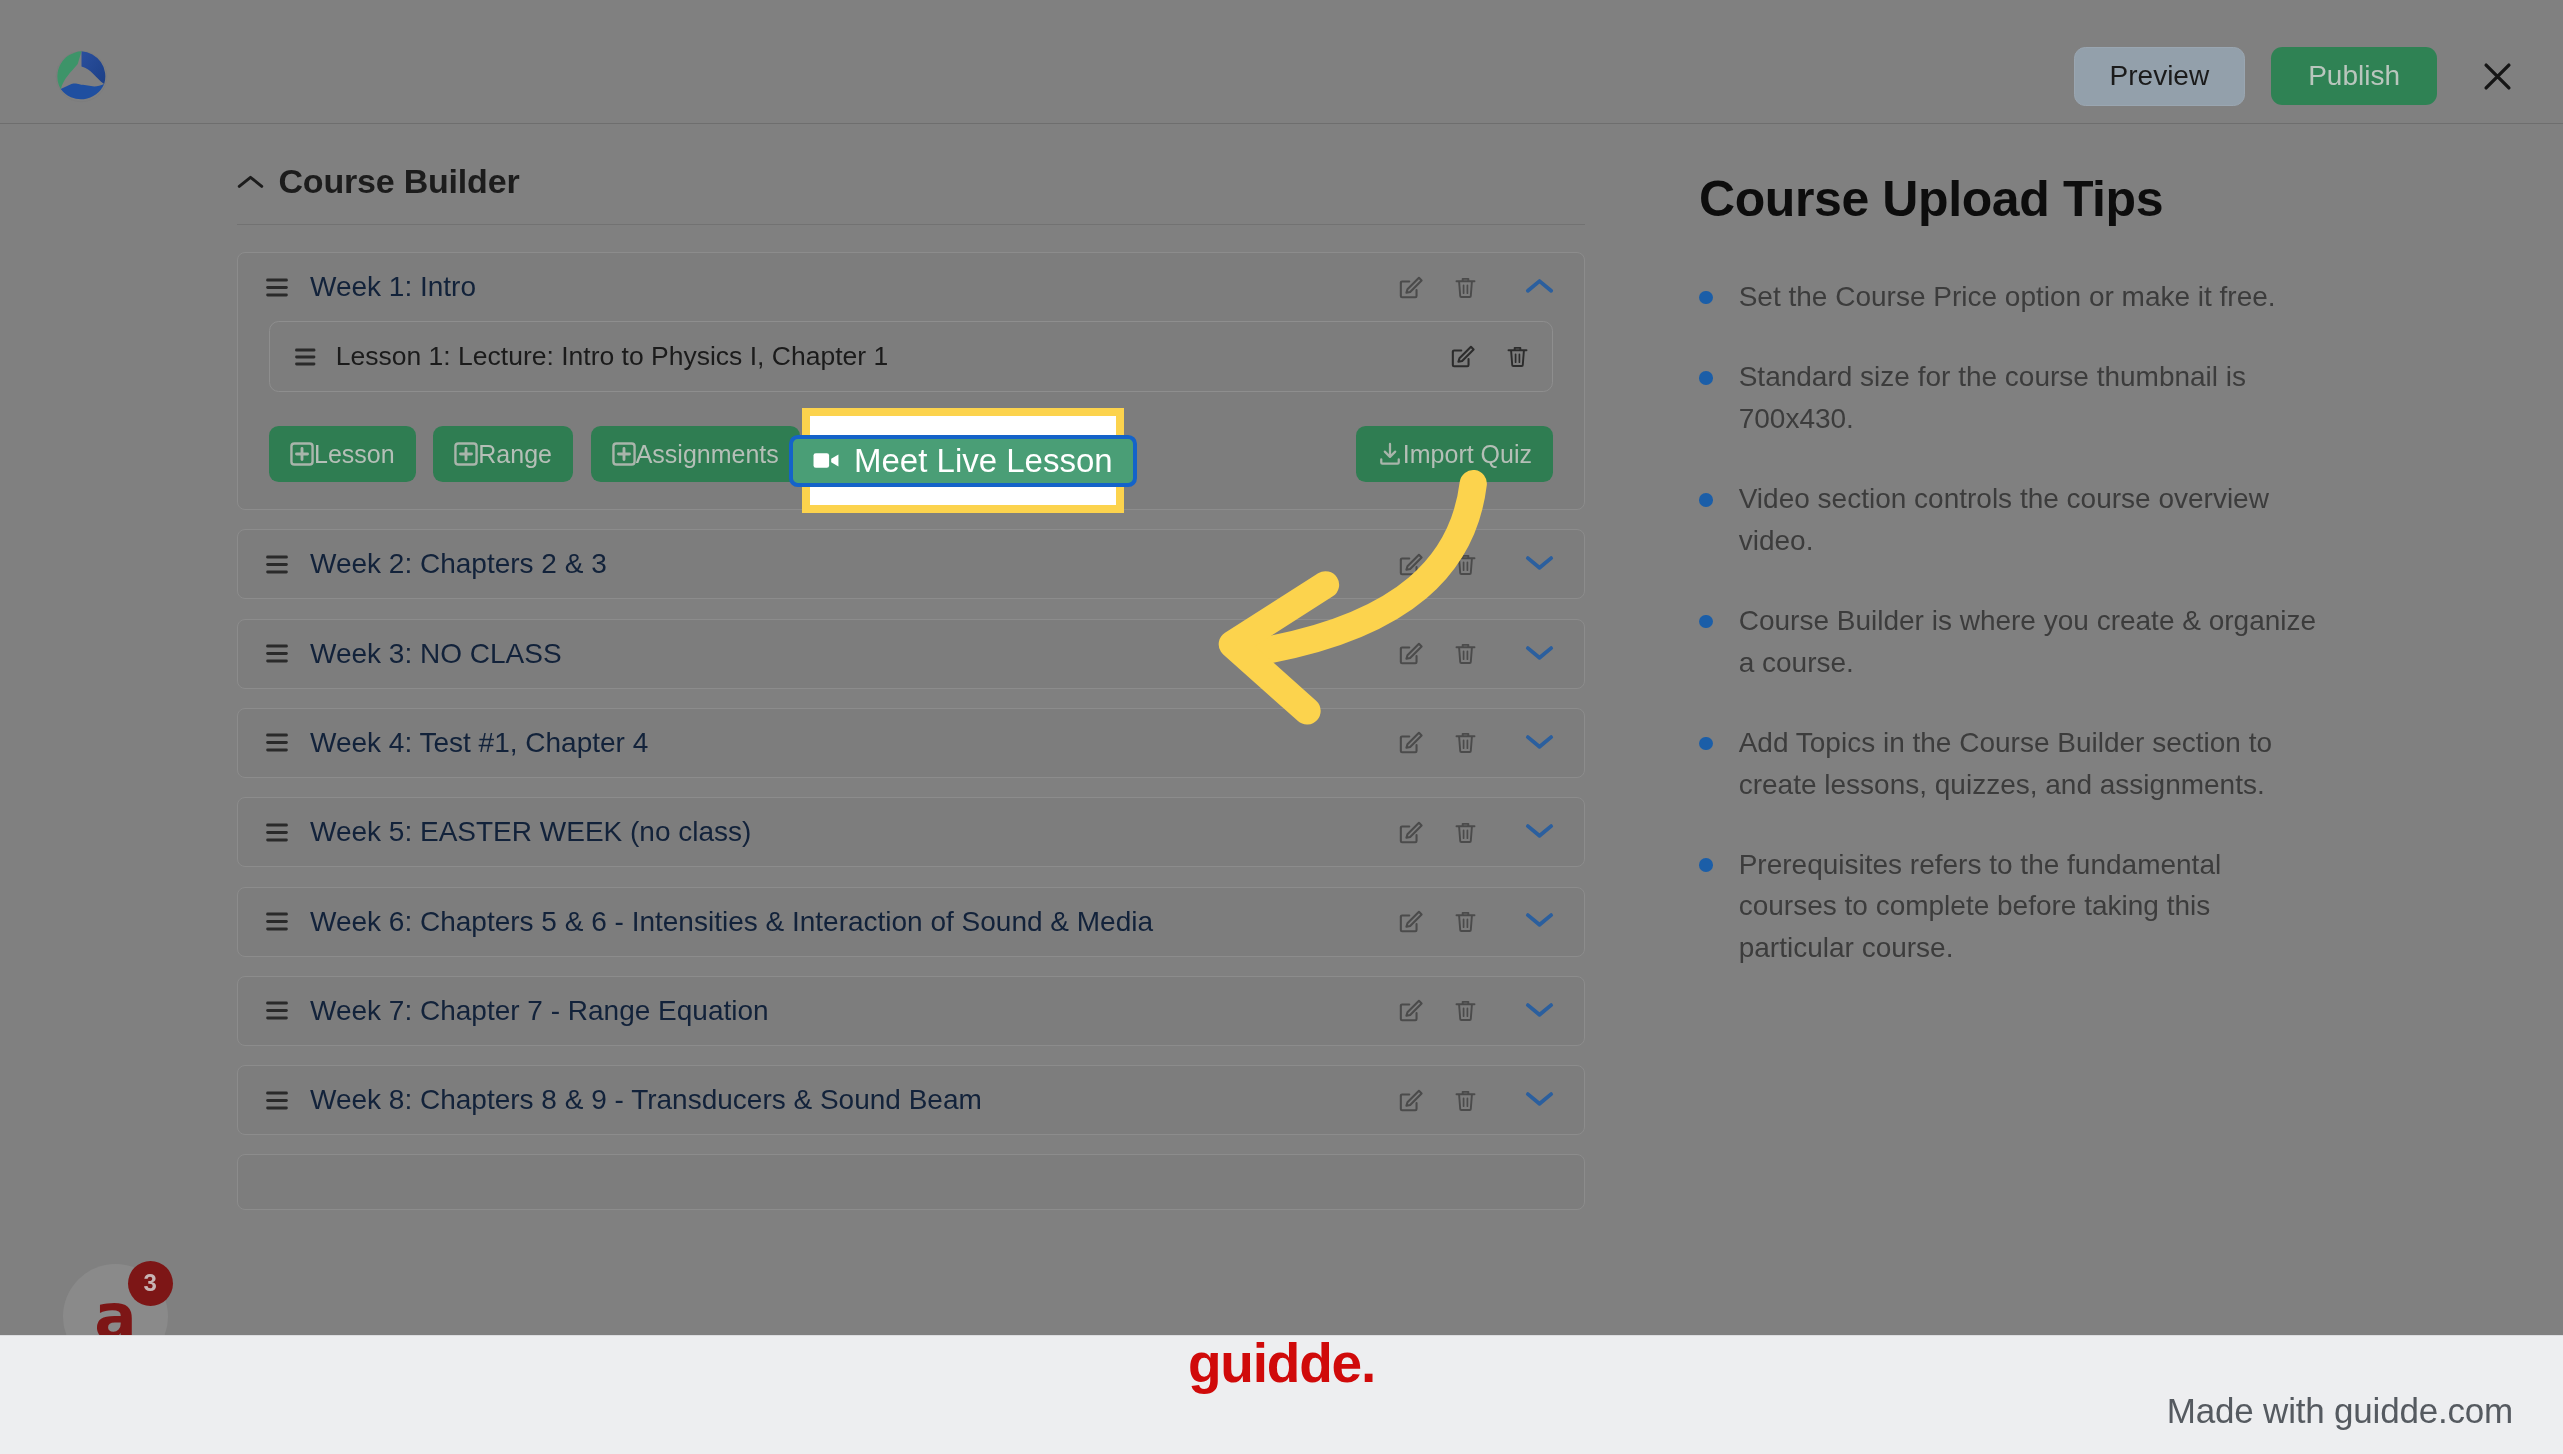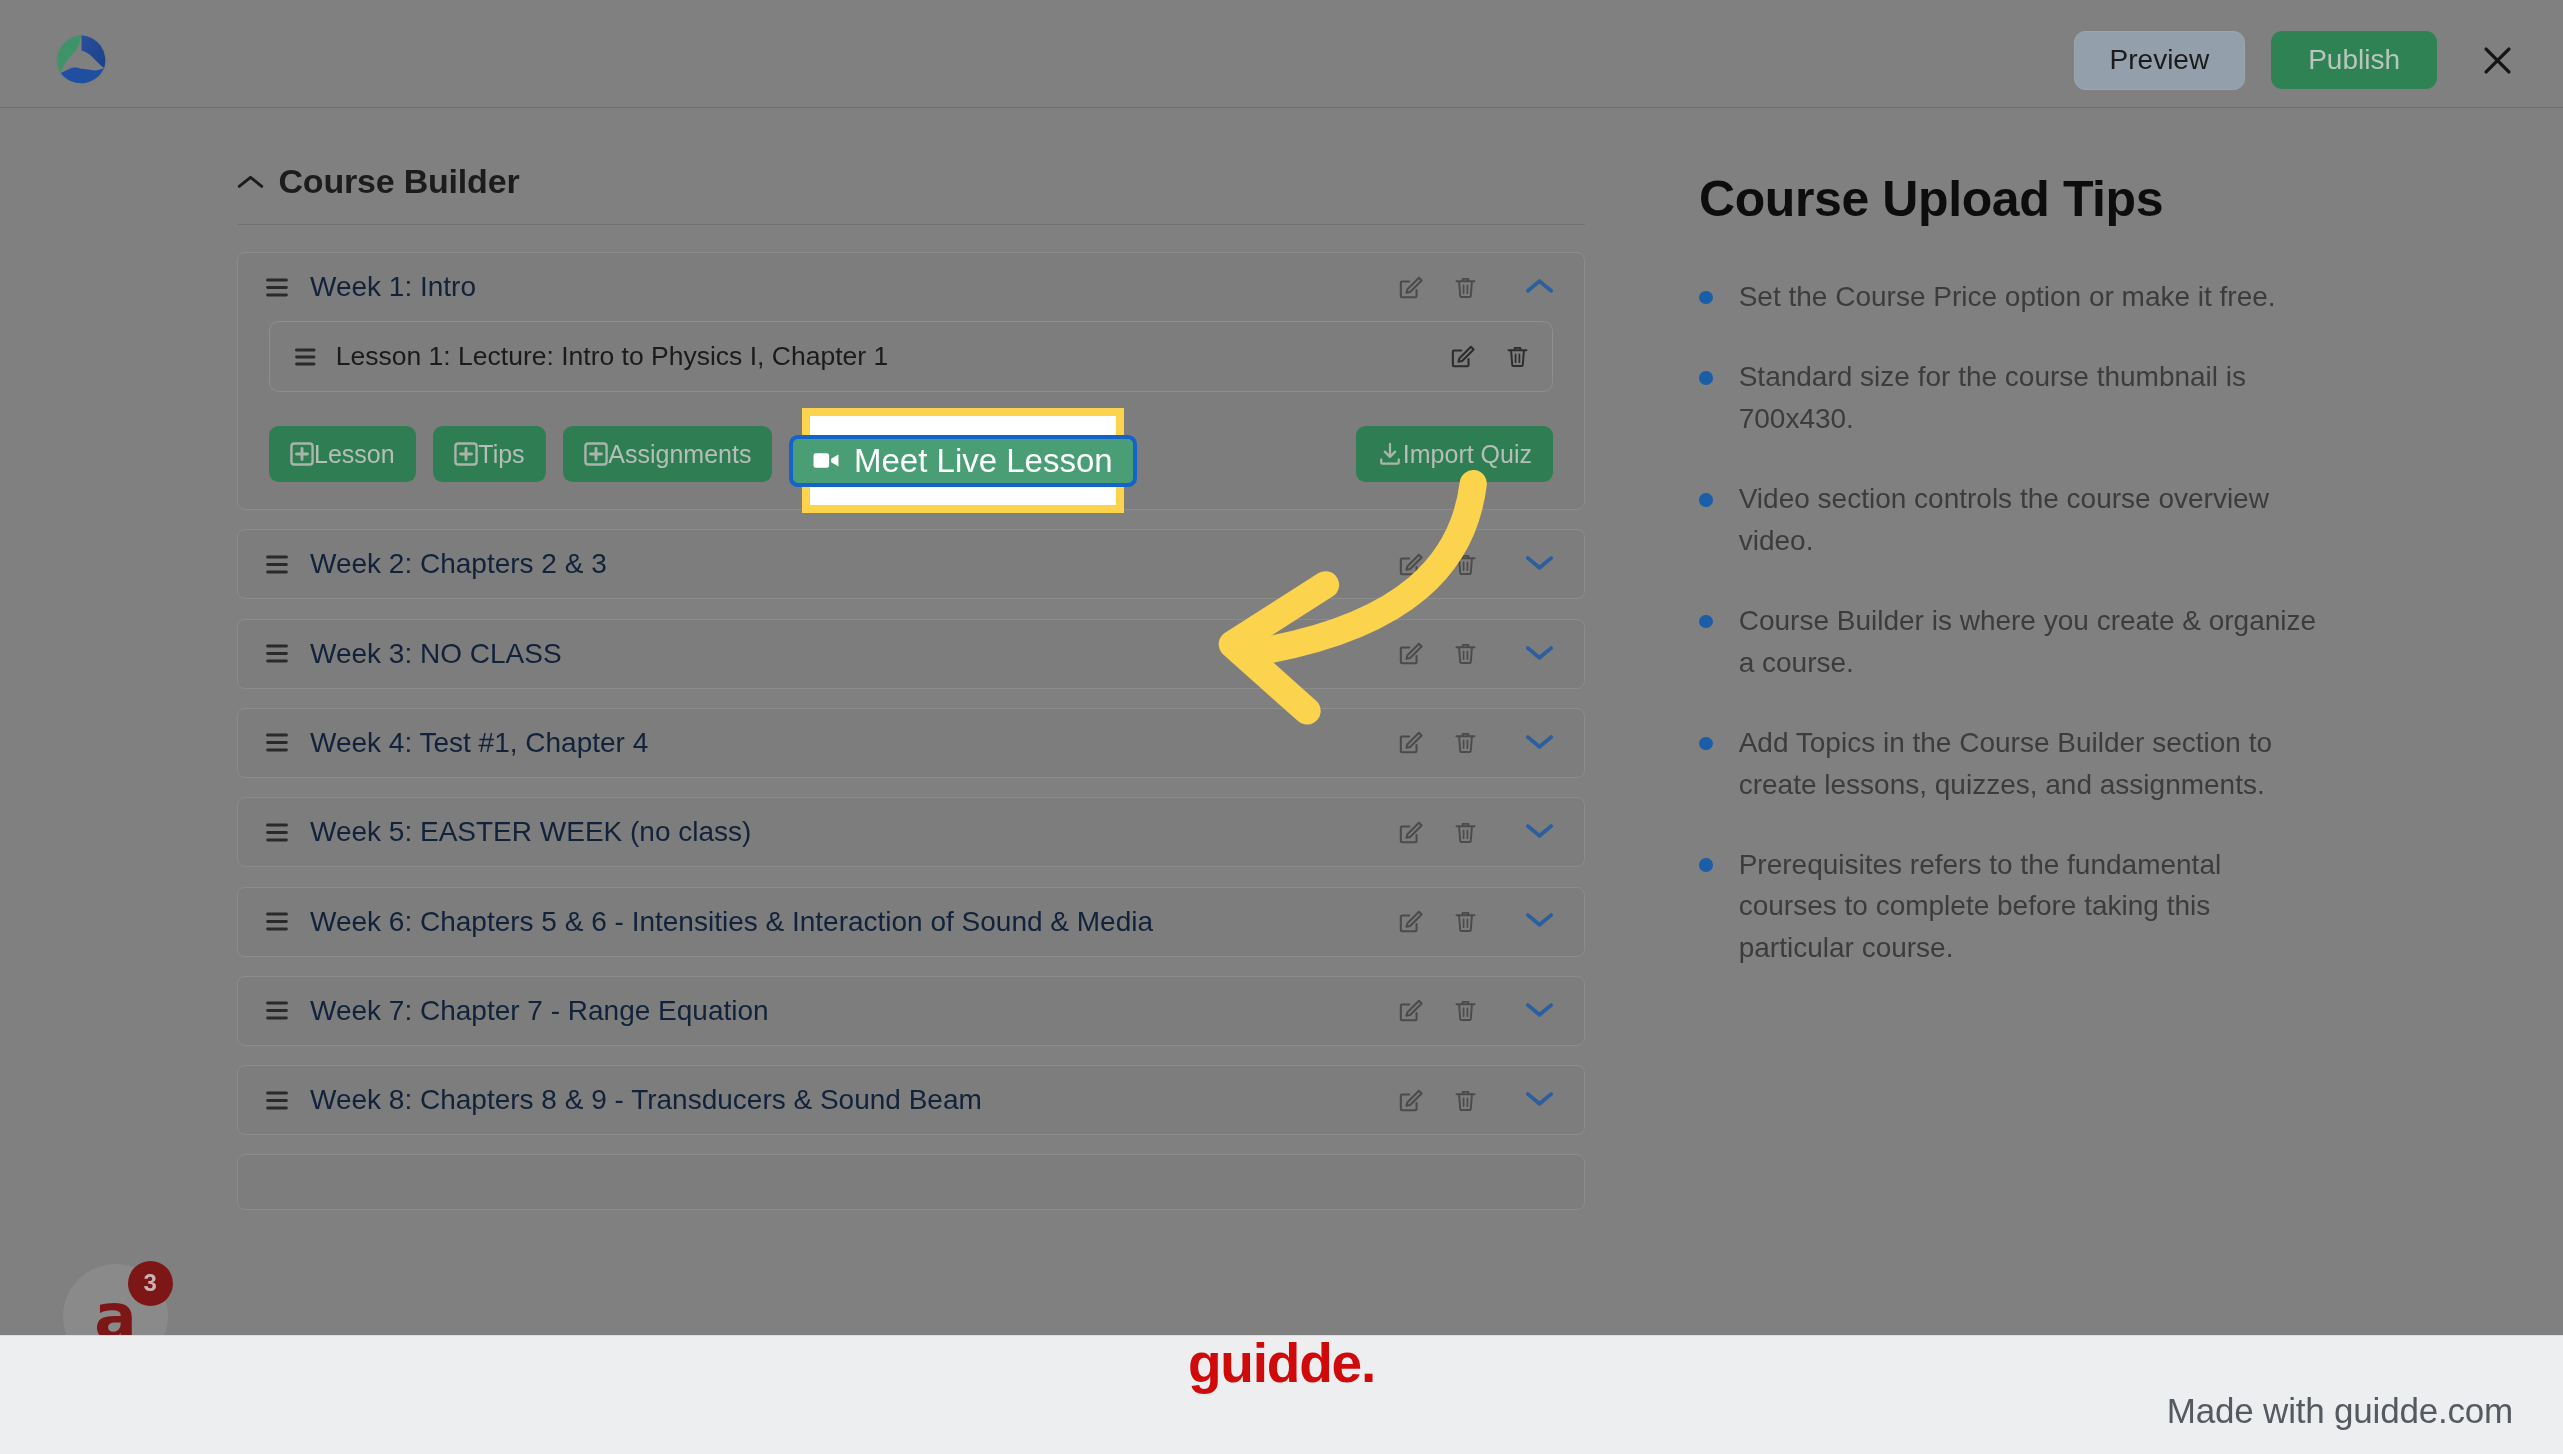--- a/index.html
+++ b/index.html
@@ -17,21 +17,21 @@
   
   .app {
     position: absolute; left: 0; top: 0;
     width: 2563px; height: 1335px;
     background: #808080;
     overflow: hidden;
   }
 
   
   .topbar {
-    position: absolute; left: 0; top: 0;
+    position: absolute; left: 0; top: 16px;
     width: 2563px; height: 108px;
     border-bottom: 1.6px solid #6e6e6e;
     display: flex; align-items: center;
   }
   .logo-wrap {
     position: absolute; left: 50px; top: 29px;
     width: 63px; height: 63px;
   }
   .topbar-actions {
     position: absolute; right: 39px; top: 0; height: 120px;
@@ -358,21 +358,21 @@
                     <path d="M10 5.4 v9.2 M5.4 10 h9.2" stroke="#a9b5ab" stroke-width="2.4" stroke-linecap="round"></path>
                   </svg>
                   <span>Lesson</span>
                 </button>
 
                 <button class="pill">
                   <svg width="24" height="24" viewBox="0 0 20 20">
                     <rect x="1.2" y="1.2" width="17.6" height="17.6" rx="2.4" fill="none" stroke="#a9b5ab" stroke-width="2"></rect>
                     <path d="M10 5.4 v9.2 M5.4 10 h9.2" stroke="#a9b5ab" stroke-width="2.4" stroke-linecap="round"></path>
                   </svg>
-                  <span>Tips</span>
+                  <span>Range</span>
                 </button>
 
                 <button class="pill">
                   <svg width="24" height="24" viewBox="0 0 20 20">
                     <rect x="1.2" y="1.2" width="17.6" height="17.6" rx="2.4" fill="none" stroke="#a9b5ab" stroke-width="2"></rect>
                     <path d="M10 5.4 v9.2 M5.4 10 h9.2" stroke="#a9b5ab" stroke-width="2.4" stroke-linecap="round"></path>
                   </svg>
                   <span>Assignments</span>
                 </button>
 

